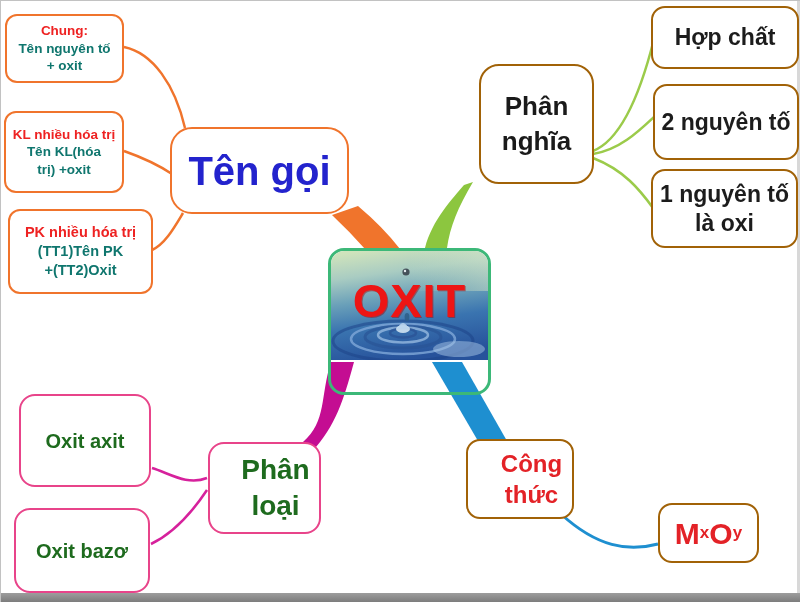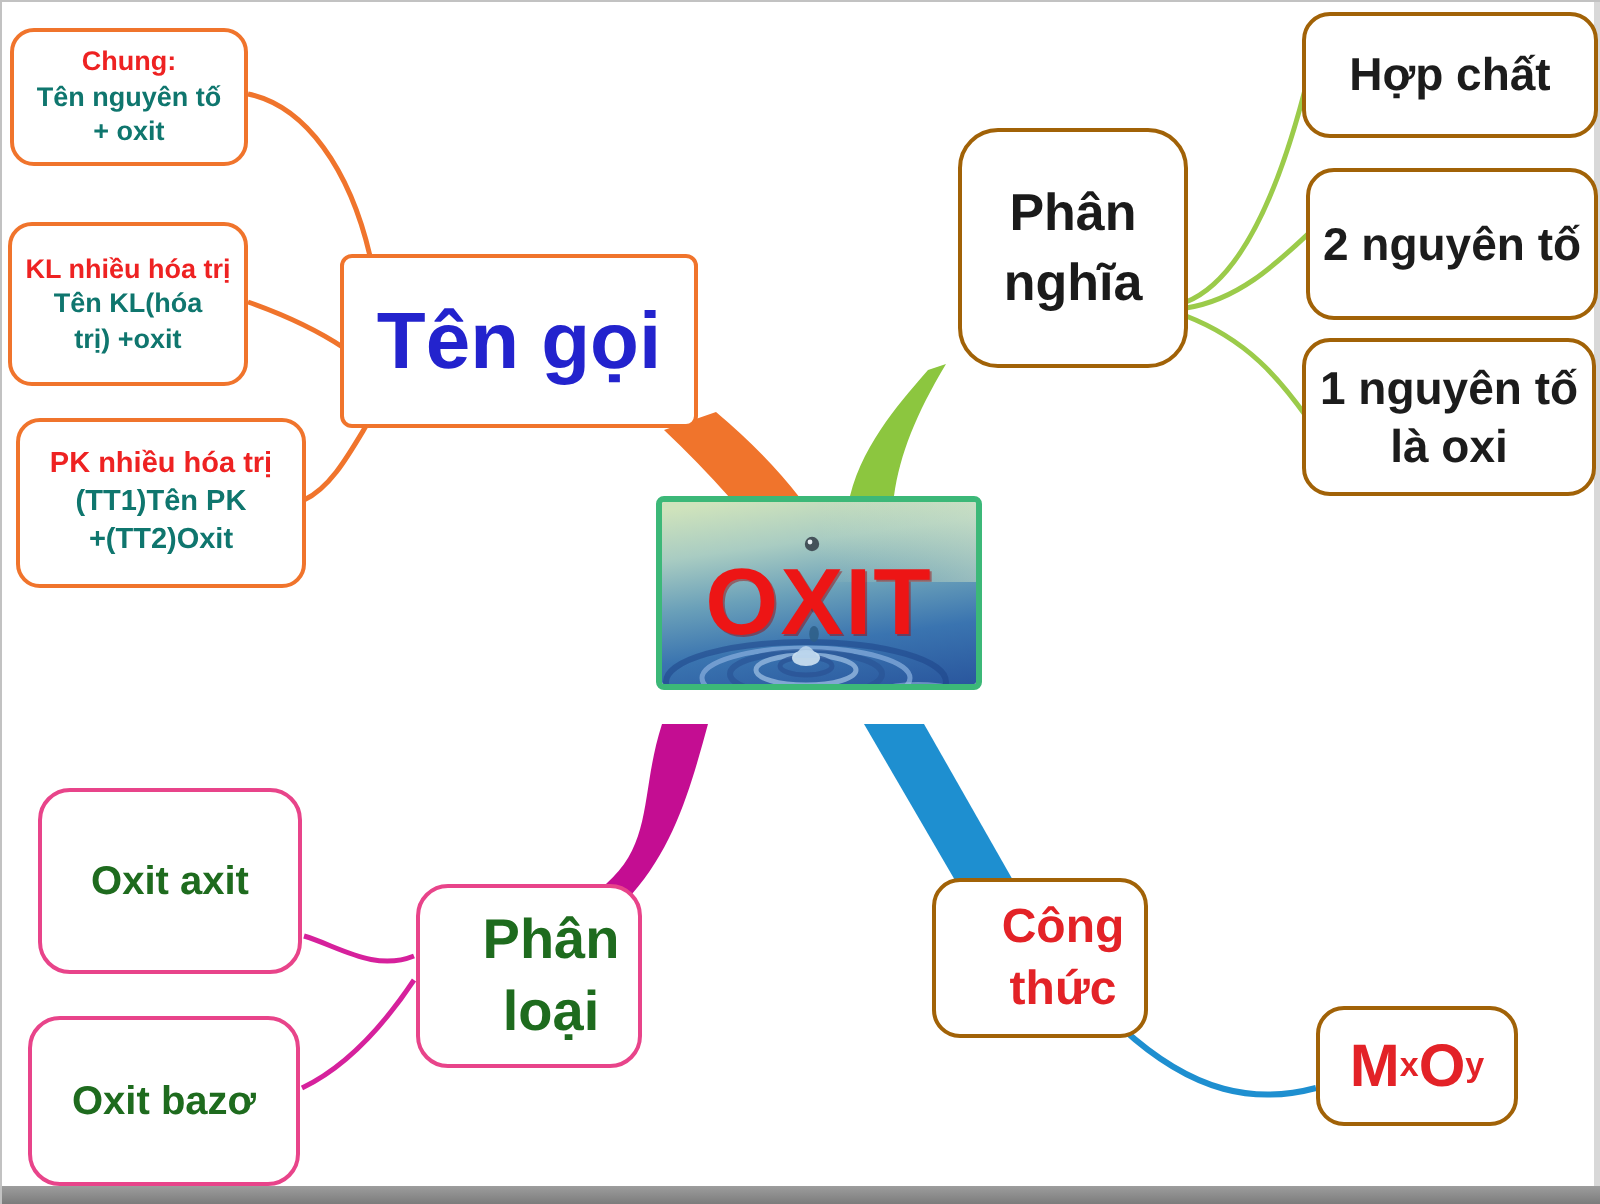--- a/index.html
+++ b/index.html
@@ -17,31 +17,31 @@
     position:absolute;z-index:2;background:#ffffff;box-sizing:border-box;
     display:flex;flex-direction:column;align-items:center;justify-content:center;
     text-align:left;line-height:1.3;
   }
   .orange-border{border:2px solid #f0742c;border-radius:12px;}
   .green-border{border:2px solid #a16207;border-radius:14px;}
   .pink-border{border:2px solid #e8448a;border-radius:16px;}
   .small-note{font-size:13.5px;font-weight:bold;padding:2px 4px;}
   .red-text{color:#ee2222;}
   .blue-text{color:#0f766e;}
-  .node-tengoi{font-size:40px;font-weight:bold;color:#2323cd;border-radius:6px;}
+  .node-tengoi{font-size:40px;font-weight:bold;color:#2323cd;border-radius:22px;}
   .node-dinhnghia{font-size:26px;font-weight:bold;color:#1a1a1a;border-radius:20px;line-height:1.35;}
   .leaf-black{font-size:23px;font-weight:600;color:#1c1c1c;line-height:1.25;}
   .node-phanloai{font-size:28px;font-weight:bold;color:#1e6b1e;line-height:1.3;}
   .leaf-green{font-size:20px;font-weight:bold;color:#1e6b1e;}
   .node-congthuc{font-size:24px;font-weight:bold;color:#e32227;line-height:1.3;padding-left:23px;}
   .node-mxoy{font-size:30px;font-weight:bold;color:#e32227;}
   .node-mxoy sub{font-size:17px;}
   .center-node{
-    position:absolute;left:327px;top:247px;width:163px;height:97px;z-index:3;
-    border:3px solid #3cb878;border-radius:4px;overflow:hidden;box-sizing:border-box;
+    position:absolute;left:327px;top:247px;width:163px;height:147px;z-index:3;
+    border:3px solid #3cb878;border-radius:16px;overflow:hidden;box-sizing:border-box;
   }
   .center-node svg{display:block;}
   .center-label{
     position:absolute;left:0;top:22px;width:100%;text-align:center;
     font-size:47px;font-weight:bold;letter-spacing:1px;color:#ed1515;
     font-family:"Liberation Sans",sans-serif;
     text-shadow:1px 1px 0 rgba(160,0,0,.45);
   }
 </style>
 </head>

